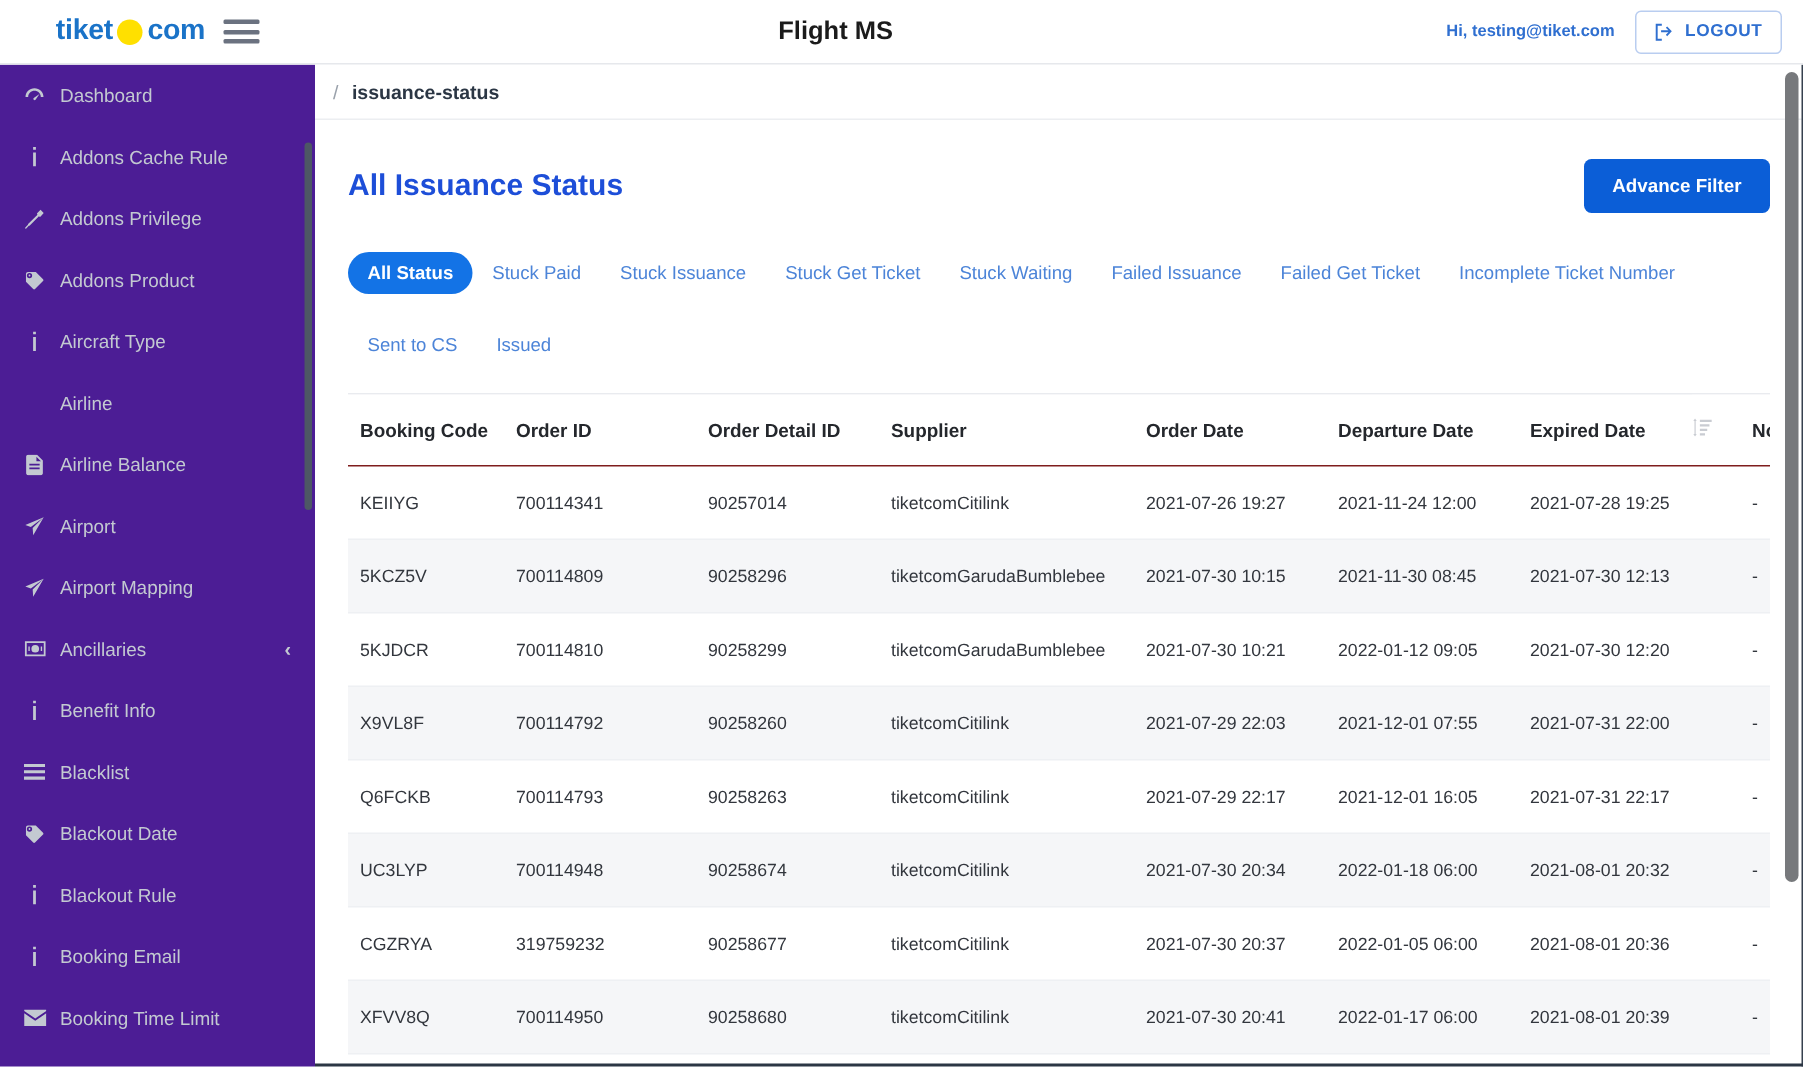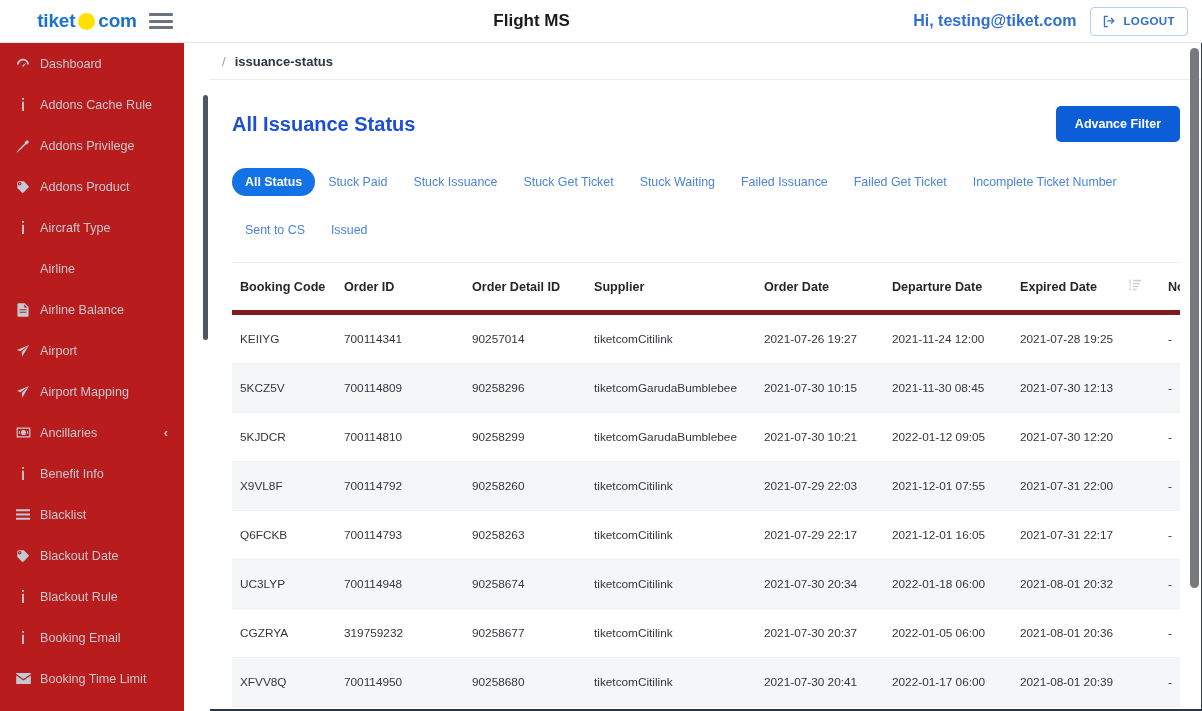--- a/index.html
+++ b/index.html
@@ -46,35 +46,35 @@
   .app-title {
     flex: 1;
     text-align: center;
     font-size: 17px; font-weight: bold; color: #1b1b1b;
     margin-left: -60px;
   }
   .header-right {
     display: flex; align-items: center; gap: 14px;
     padding-right: 14px;
   }
-  .greeting { font-size: 16px; color: #2f6fd0; font-weight: bold; }
+  .greeting { font-size: 11px; color: #2f6fd0; font-weight: bold; }
   .logout-btn {
     display: flex; align-items: center; gap: 7px;
     border: 1px solid #b9cdf0; border-radius: 4px;
     background: #fff; color: #2f6fd0;
     font-size: 11.5px; font-weight: bold; letter-spacing: 0.4px;
     padding: 7px 12px; cursor: pointer;
   }
   .logout-btn svg { width: 13px; height: 13px; fill: #2f6fd0; flex: 0 0 auto; }
 
   
   .sidebar {
     position: absolute; top: 43px; left: 0;
-    width: 184px; height: 668px;
-    background: #b91c1c;
+    width: 210px; height: 668px;
+    background: #4c1d95;
     overflow: hidden;
     z-index: 20;
   }
   .nav-item {
     display: flex; align-items: center;
     height: 41px;
     padding: 0 16px 0 14px;
     color: #c3c9d1;
     font-size: 12.6px;
     cursor: pointer;
@@ -157,21 +157,21 @@
   .table-wrap {
     margin-top: 18px;
     border-top: 1px solid #e9ebef;
     overflow: hidden;
   }
   table { width: 100%; border-collapse: collapse; table-layout: fixed; }
   thead th {
     text-align: left;
     font-size: 12.6px; font-weight: bold; color: #24272c;
     padding: 15px 0 15px 0;
-    border-bottom: 5px solid #7f1d1d;
+    border-bottom: 1px solid #7f1d1d;
     vertical-align: middle;
     background: #fff;
   }
   tbody td {
     font-size: 11.8px; color: #32363d;
     padding: 17px 0;
     border-bottom: 1px solid #eef0f3;
     vertical-align: middle;
     white-space: nowrap; overflow: hidden; text-overflow: clip;
   }

